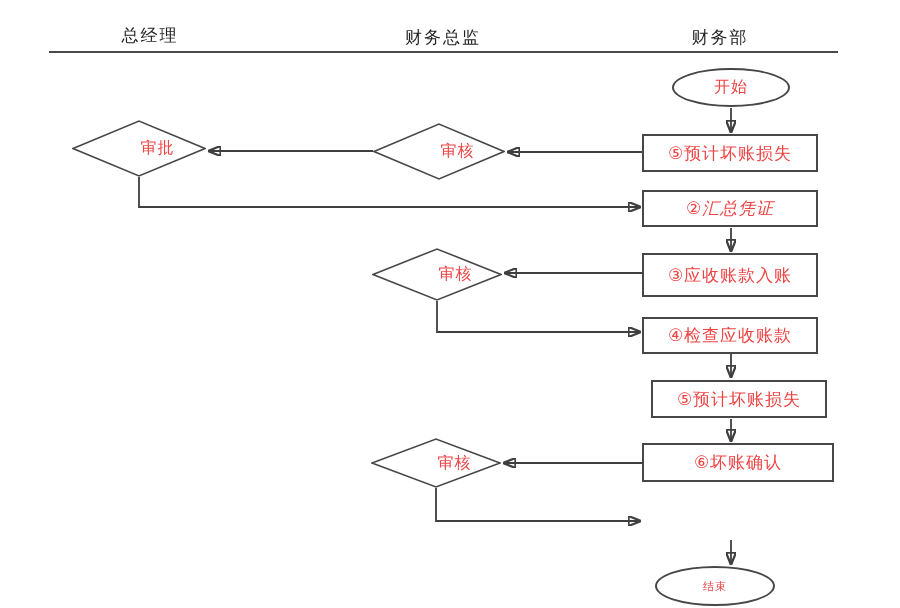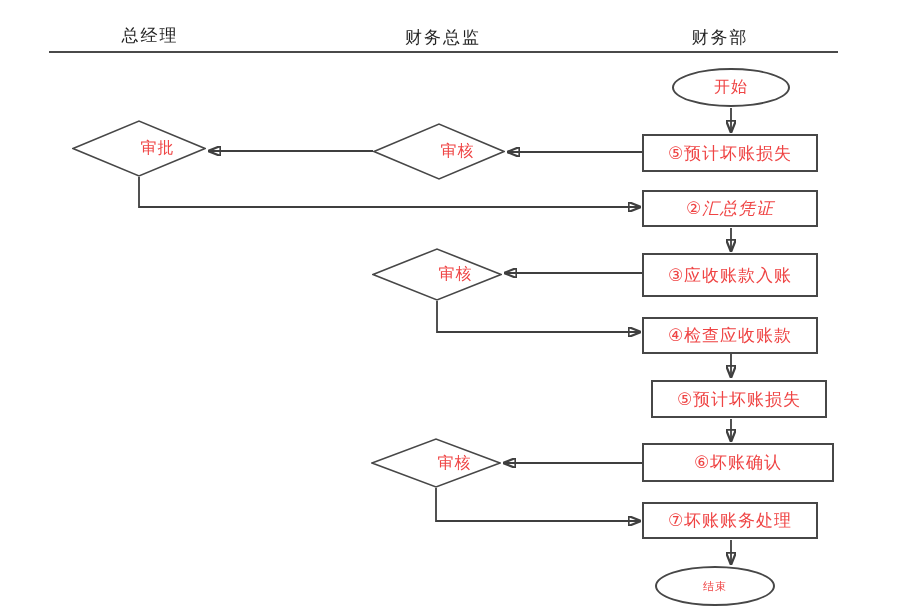--- a/index.html
+++ b/index.html
@@ -123,23 +123,20 @@
   </div>
   <div class="node rect" id="n-step4">
     <span class="lbl">④检查应收账款</span>
   </div>
   <div class="node rect" id="n-step5">
     <span class="lbl">⑤预计坏账损失</span>
   </div>
   <div class="node rect" id="n-step6">
     <span class="lbl">⑥坏账确认</span>
   </div>
-  <div class="node rect" id="n-step7">
-    <span class="lbl">⑦坏账账务处理</span>
-  </div>
 
   <div class="node diamond" id="n-approve">
     <svg viewBox="0 0 134 57" preserveAspectRatio="none" xmlns="http://www.w3.org/2000/svg">
       <polygon points="1,28.5 67,1 133,28.5 67,56" fill="#ffffff" stroke="#474747" stroke-width="1.6"></polygon>
     </svg>
     <span class="lbl">审批</span>
   </div>
   <div class="node diamond" id="n-review1">
     <svg viewBox="0 0 132 57" preserveAspectRatio="none" xmlns="http://www.w3.org/2000/svg">
       <polygon points="1,28.5 66,1 131,28.5 66,56" fill="#ffffff" stroke="#474747" stroke-width="1.6"></polygon>

